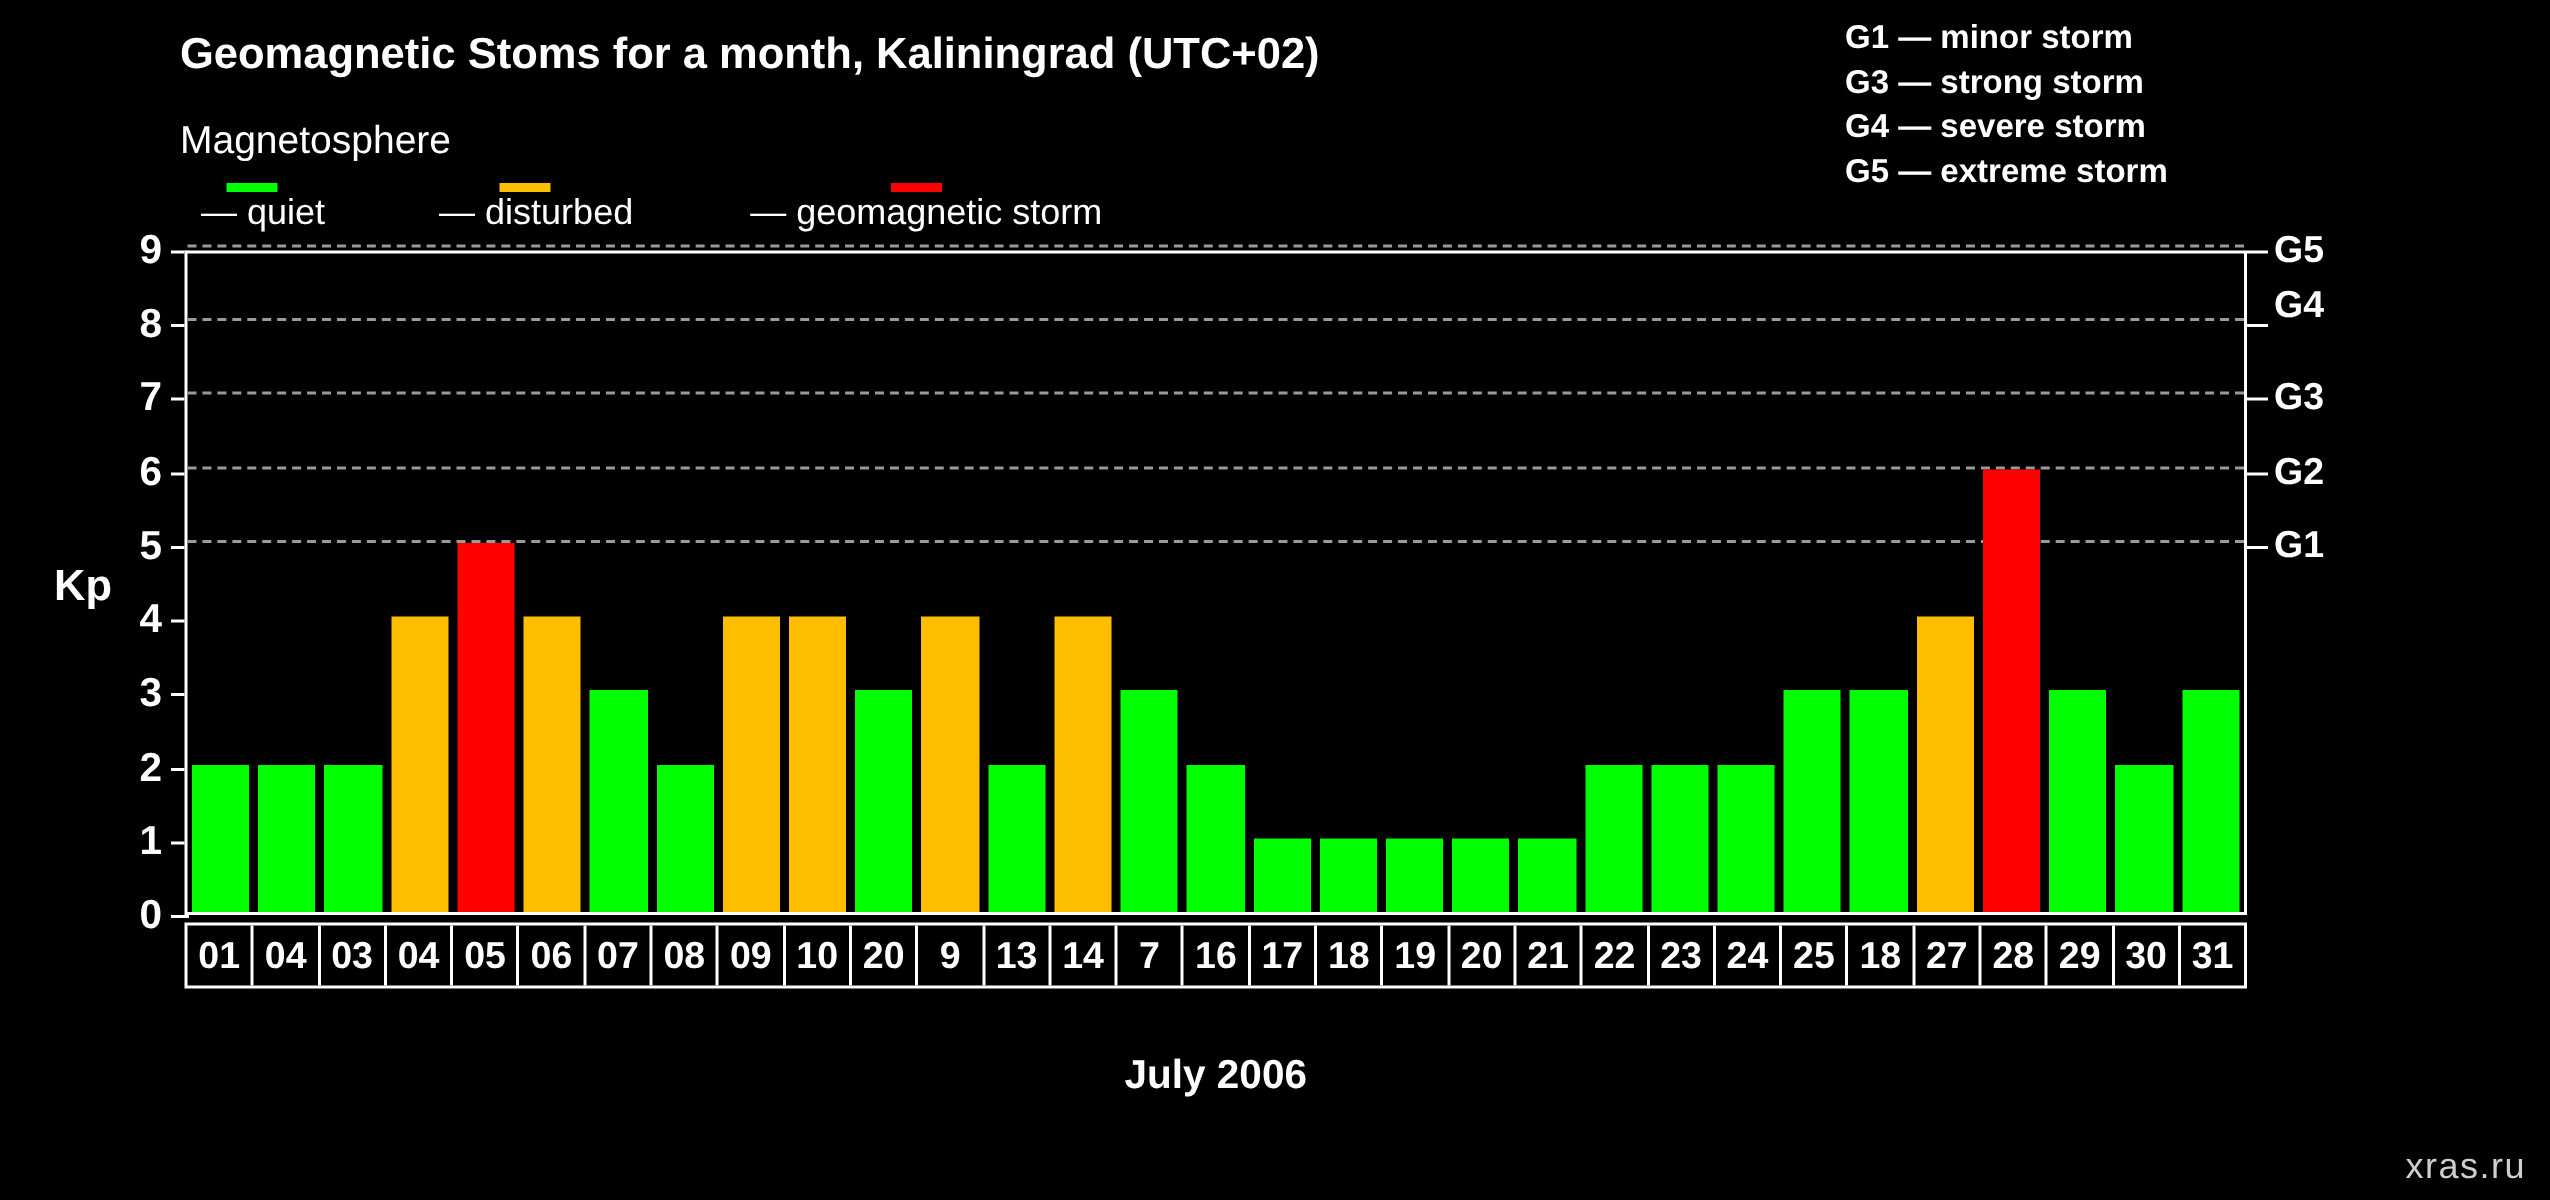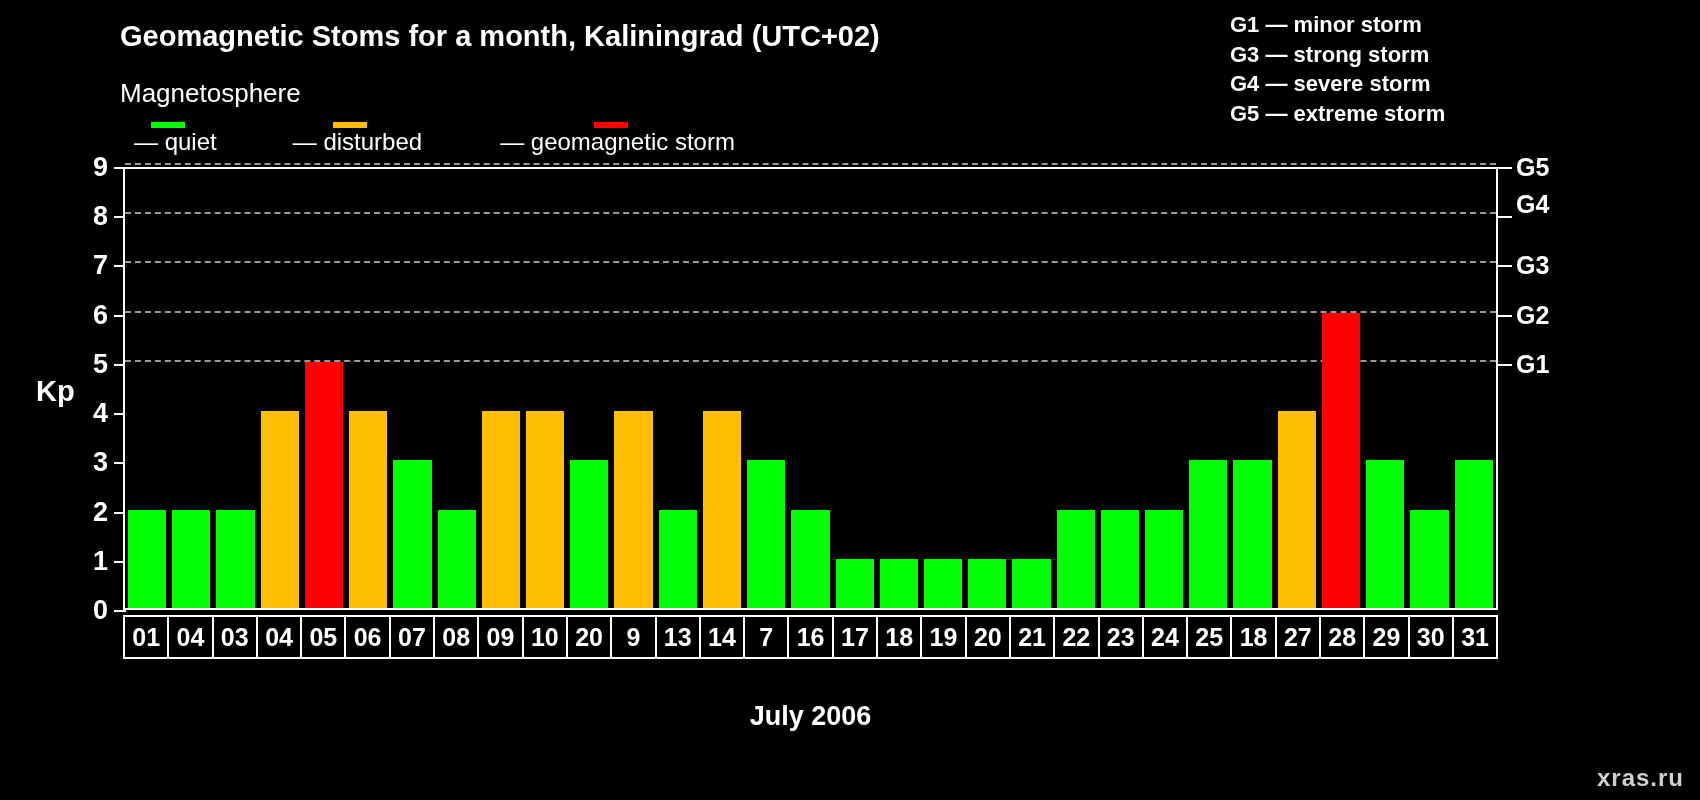--- a/index.html
+++ b/index.html
@@ -211,21 +211,21 @@
     text-align: center;
     font-size: 27px;
     font-weight: bold;
     margin-top: 21px;
   }
   #watermark {
     position: absolute;
     right: 16px;
     bottom: 8px;
     font-size: 24px;
-    font-weight: bold;
+    font-weight: normal;
     color: #cfcfcf;
     letter-spacing: 1px;
     text-align: right;
   }
 </style>
 </head>
 <body>
 
 <div id="chart-title">Geomagnetic Stoms for a month, Kaliningrad (UTC+02)</div>
 

